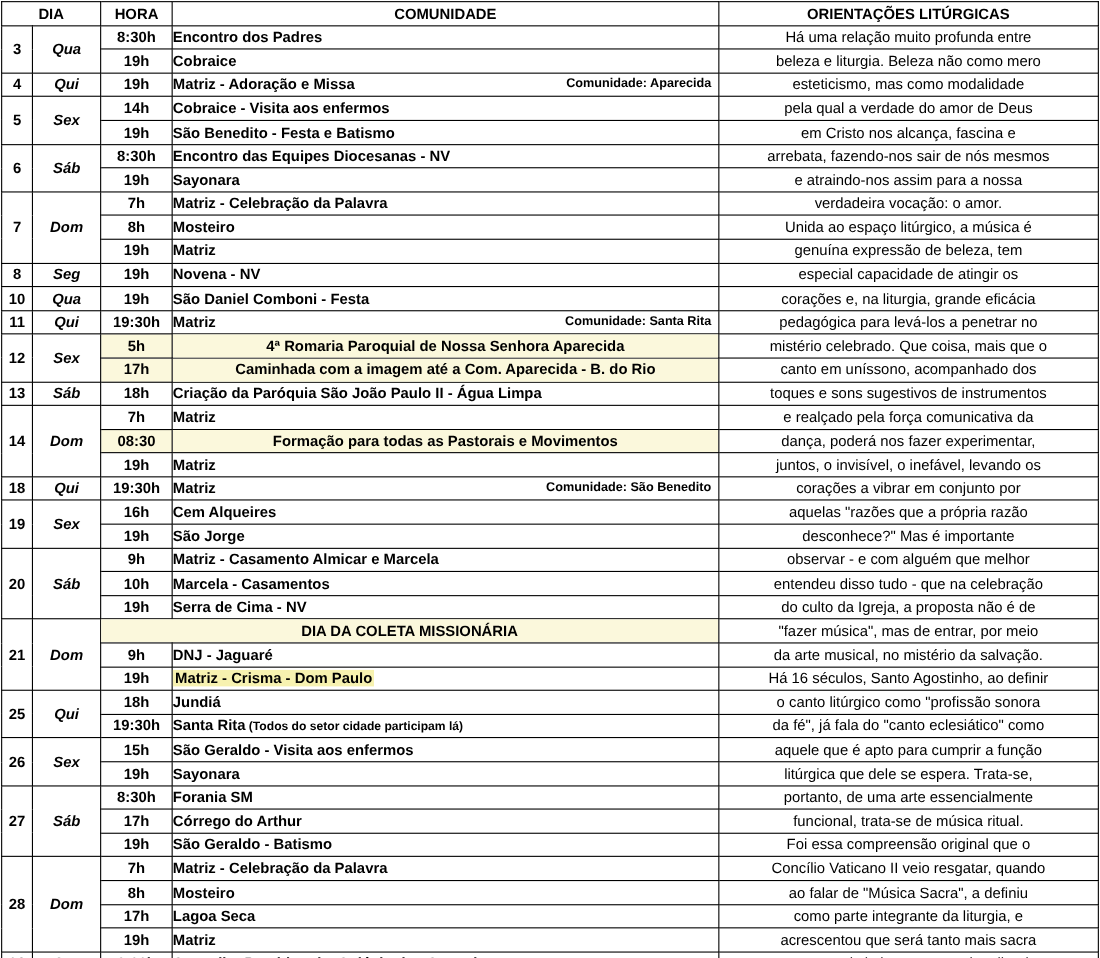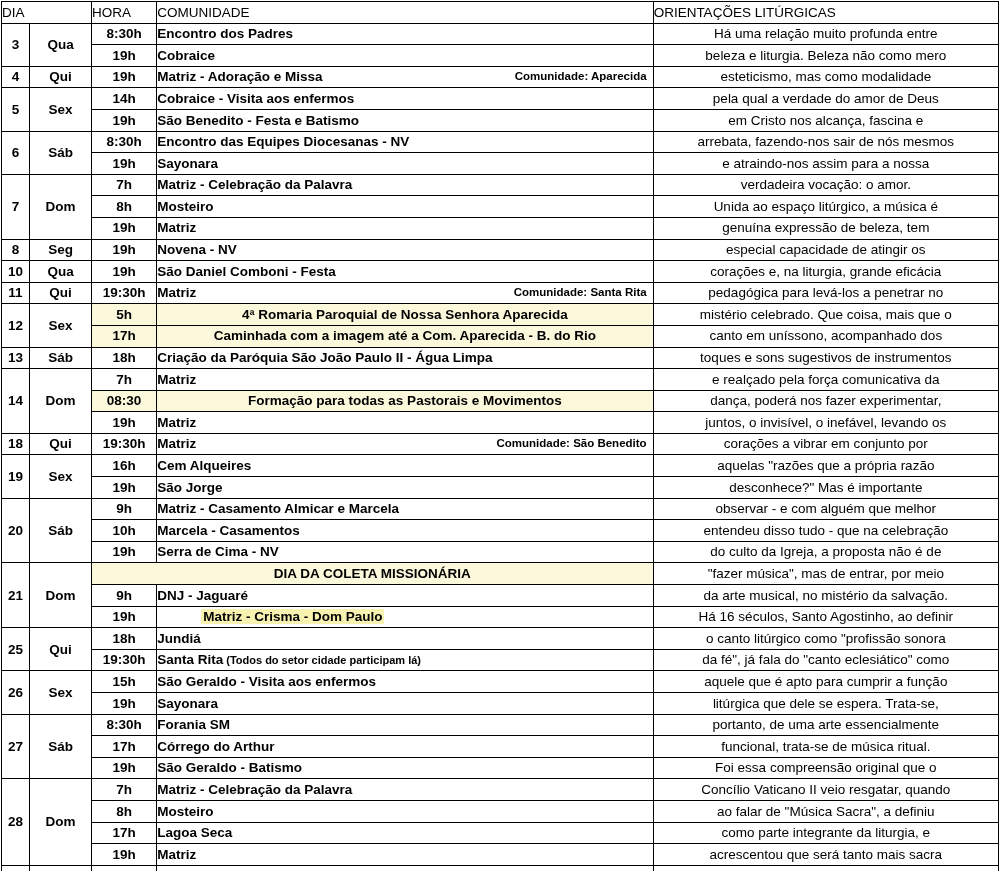--- a/index.html
+++ b/index.html
@@ -36,31 +36,31 @@
     white-space: nowrap;
   }
   
   col.c-dia   { width: 28px; }
   col.c-sem   { width: 62px; }
   col.c-hora  { width: 65px; }
   col.c-com   { width: 496px; }
   col.c-ori   { width: 345px; }
 
   th.hdr {
-    font-weight: normal;
-    text-align: left;
+    font-weight: bold;
+    text-align: center;
     font-size: 14px;
     height: 22px;
   }
   td.dia, td.sem, td.hora {
     text-align: center;
     font-weight: bold;
   }
   td.dia { font-size: 14px; }
-  td.sem { font-size: 14px; }
+  td.sem { font-size: 14px; font-style: italic; }
   td.hora { font-size: 13px; }
   td.com {
     text-align: left;
     padding-left: 5px;
     font-weight: bold;
     font-size: 13.5px;
     position: relative;
   }
   td.com .sub {
     font-weight: bold;
@@ -83,21 +83,20 @@
     font-weight: normal;
     font-size: 13.5px;
   }
   .hl {
     background: #fbf8dc;
     margin-top: 38px;
   }
   .mark {
     background: #f7f2b0;
     padding: 0 2px;
-    margin-left: 44px;
   }
 </style>
 </head>
 <body>
 
 <div id="sheet">
   <table class="cal">
     <colgroup>
       <col class="c-dia">
         <col class="c-sem">

